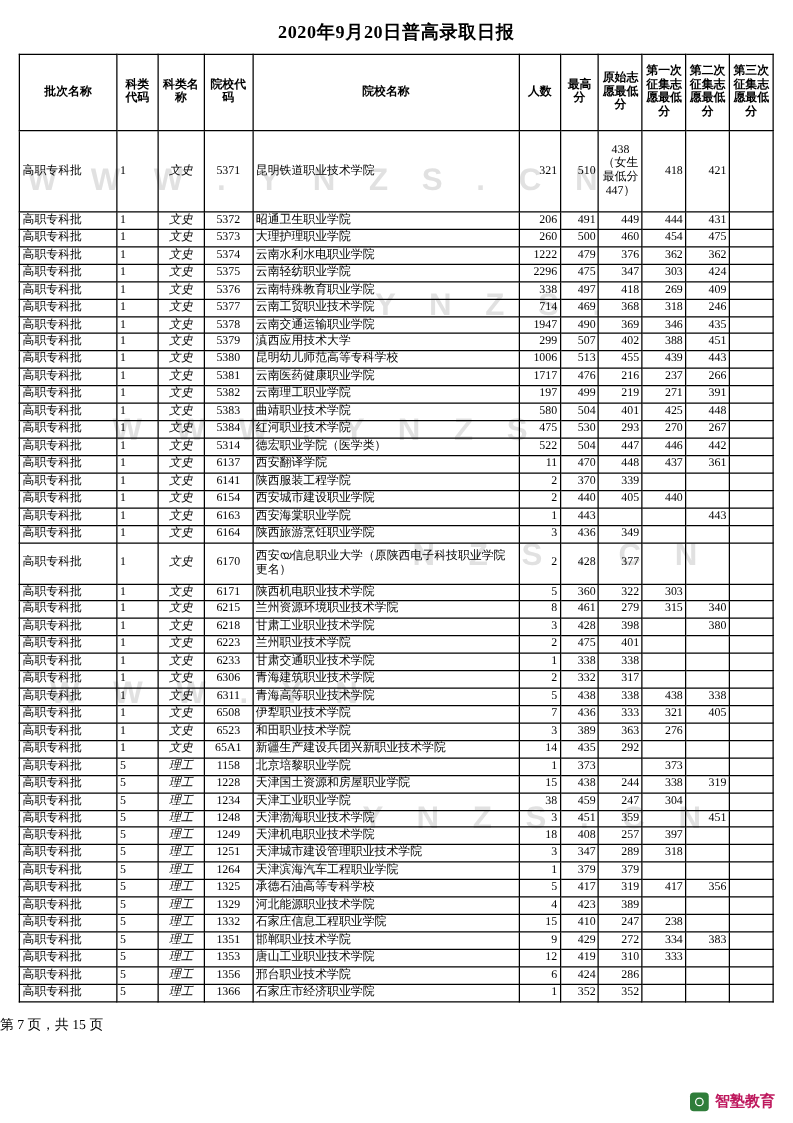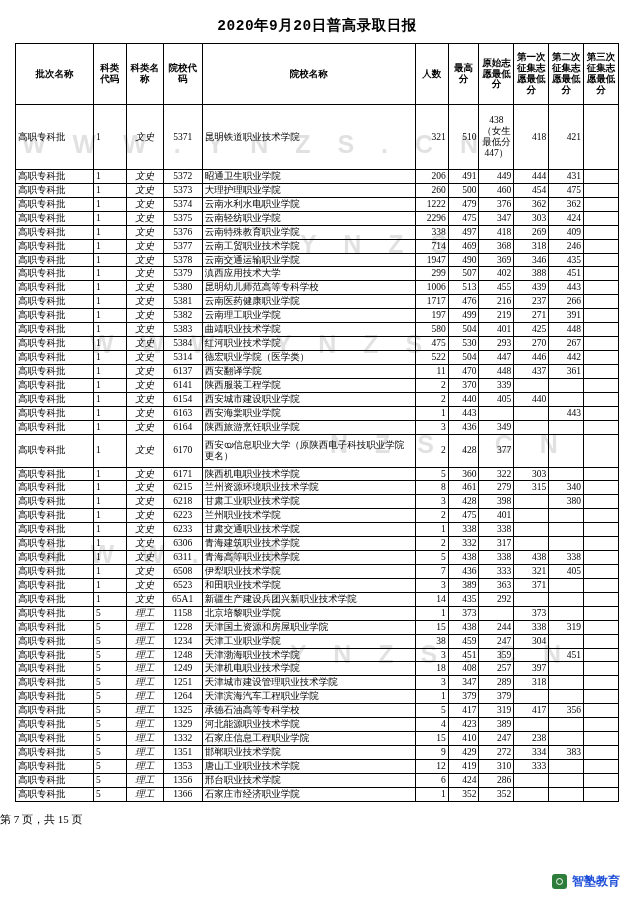--- a/index.html
+++ b/index.html
@@ -22,21 +22,21 @@
     padding: 0;
     overflow: hidden;
   }
   .doc-title {
     text-align: center;
     font-size: 14.5px;
     font-weight: bold;
     letter-spacing: 0.5px;
     padding-top: 16px;
     padding-bottom: 8px;
-    font-family: Liberation Mono, monospace;
+    font-family: Liberation Serif, serif;
   }
   .watermark-layer {
     position: absolute;
     left: 0;
     top: 0;
     width: 634px;
     height: 898px;
     pointer-events: none;
     z-index: 5;
   }
@@ -145,21 +145,21 @@
     position: absolute;
     left: 4px; top: 4px;
     width: 7px; height: 7px;
     border: 1.5px solid #ffffff;
     border-radius: 50%;
     box-sizing: border-box;
   }
   .brand .btext {
     font-size: 12px;
     font-weight: bold;
-    color: #1d4ed8;
+    color: #be185d;
     font-family: "Liberation Sans", sans-serif;
     text-align: center;
   }
 </style>
 </head>
 <body>
 
 <div class="page">
 
   <div class="doc-title">2020年9月20日普高录取日报</div>
@@ -582,21 +582,21 @@
         </tr>
         <tr>
           <td class="batch">高职专科批</td>
           <td class="kcode">1</td>
           <td class="kname">文史</td>
           <td class="ycode">6523</td>
           <td class="yname">和田职业技术学院</td>
           <td class="num">3</td>
           <td class="max">389</td>
           <td class="orig">363</td>
-          <td class="z1">371</td>
+          <td class="z1">276</td>
           <td class="z2"></td>
           <td class="z3"></td>
         </tr>
         <tr>
           <td class="batch">高职专科批</td>
           <td class="kcode">1</td>
           <td class="kname">文史</td>
           <td class="ycode">65A1</td>
           <td class="yname">新疆生产建设兵团兴新职业技术学院</td>
           <td class="num">14</td>

